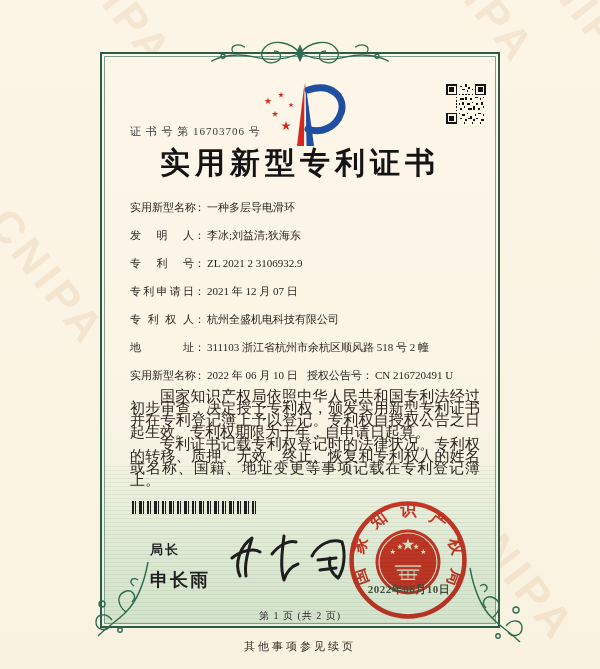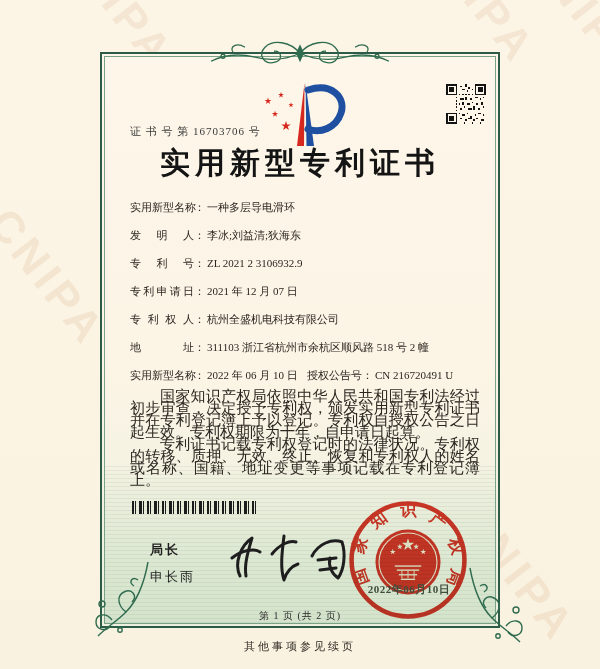--- a/index.html
+++ b/index.html
@@ -67,21 +67,21 @@
   .paras p{margin:0;text-indent:2em;}
   .barcode{
     position:absolute;left:30px;top:447px;width:126px;height:13px;
     background:repeating-linear-gradient(90deg,
       #1c1c1c 0 2px,rgba(0,0,0,0) 2px 3px,
       #1c1c1c 3px 4px,rgba(0,0,0,0) 4px 7px,
       #1c1c1c 7px 10px,rgba(0,0,0,0) 10px 11px,
       #1c1c1c 11px 12px,rgba(0,0,0,0) 12px 15px);
   }
   .signer-title{position:absolute;left:48px;top:487px;font-size:13px;font-weight:bold;color:#1f1f1f;letter-spacing:2px;}
-  .signer-name{position:absolute;left:48px;top:514px;font-size:13px;font-weight:normal;color:#1f1f1f;letter-spacing:2px;}
+  .signer-name{position:absolute;left:48px;top:514px;font-size:18px;font-weight:bold;color:#1f1f1f;letter-spacing:2px;}
   .signature{position:absolute;left:118px;top:474px;}
   .seal{position:absolute;left:245px;top:445px;mix-blend-mode:multiply;opacity:0.93;}
   .seal-date{
     position:absolute;left:248px;top:528px;width:118px;text-align:center;
     font-size:11px;font-weight:bold;color:#3e4d3c;letter-spacing:0.5px;z-index:5;
   }
   .page-no{
     position:absolute;left:0;top:555px;width:100%;text-align:center;
     font-size:10px;color:#2b2b2b;letter-spacing:1px;
   }

